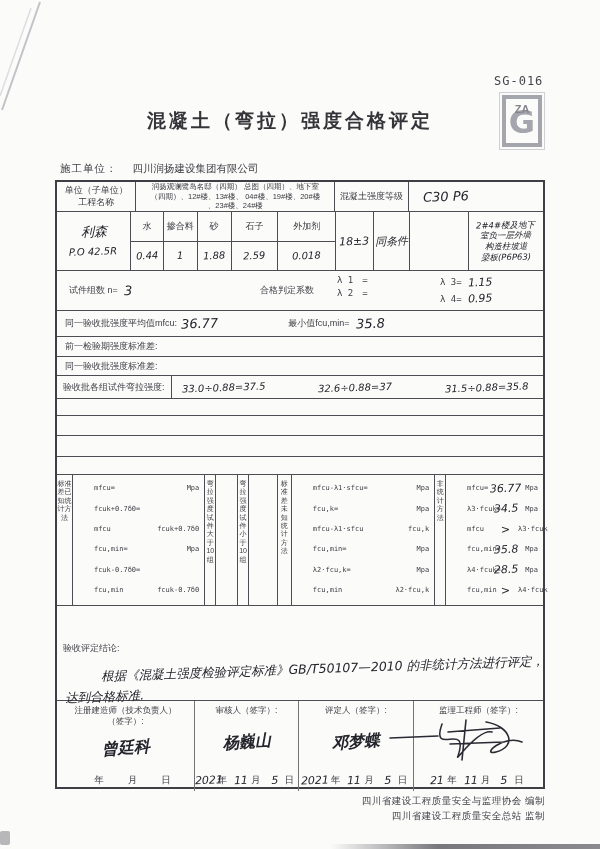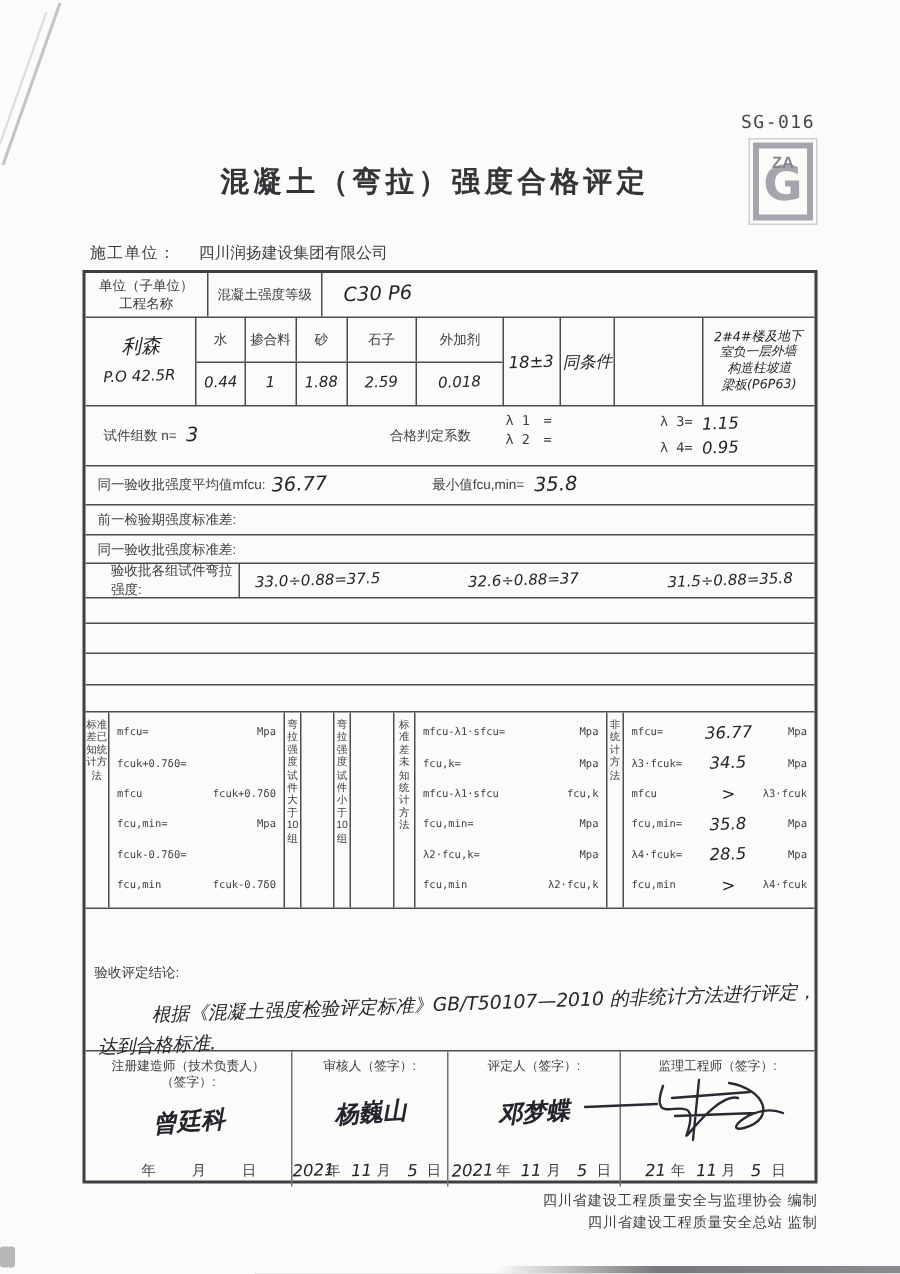--- a/index.html
+++ b/index.html
@@ -83,30 +83,30 @@
   .coef-b2 { width:100px; display:flex; align-items:center; justify-content:center; }
   .coef-b3 { width:95px; display:flex; flex-direction:column; justify-content:flex-start; padding:3px 0; }
   .coef-b4 { flex:1; display:flex; flex-direction:column; justify-content:space-around; padding:3px 0 3px 8px; }
   .coef-line { display:flex; align-items:center; gap:6px; }
   .mono { font-family:"DejaVu Sans Mono", monospace; }
 
   .mean-row { align-items:center; padding-left:8px; display:flex; }
   .plabel { font-size:9px; color:#3d3d44; }
   .std-row { display:flex; align-items:center; padding-left:8px; }
 
-  .flex-label { width:103px; border-right:1px solid #4c4c52; display:flex; align-items:center; padding-left:17px; }
+  .flex-label { width:115px; border-right:1px solid #4c4c52; display:flex; align-items:center; padding-left:6px; }
   .flex-vals { flex:1; display:flex; align-items:center; justify-content:space-between; padding:0 14px 0 10px; }
 
   
   .rstats { display:flex; }
   .vcell { border-right:1px solid #4c4c52; font-size:7px; line-height:1.2; text-align:center;
     word-break:break-all; padding-top:5px; color:#3d3d44; display:block; }
   .v16 { width:16px; } .v11 { width:11px; } .v14 { width:14px; }
   .fcol { border-right:1px solid #4c4c52; display:flex; flex-direction:column;
-    justify-content:space-around; padding:4px 5px; }
+    justify-content:space-around; padding:4px 5px;margin-left:16px; }
   .fknown { width:117px; } .funknown { width:128px; } .fnon { width:127px; flex:1; border-right:none; }
   .ecell { border-right:1px solid #4c4c52; } .e22 { width:22px; } .e29 { width:29px; }
   .sline { display:flex; justify-content:space-between; align-items:center;
     font-family:"DejaVu Sans Mono", monospace; font-size:7px; color:#404047; line-height:1.1; }
   .sline .fl { text-align:left; } .sline .fu { text-align:right; }
   .sline3 { display:flex; justify-content:space-between; align-items:center; font-size:7px;
     font-family:"DejaVu Sans Mono", monospace; color:#404047; line-height:1.1; }
   .sline3 .fl { width:38%; text-align:left; }
   .sline3 .hand { font-size:11px; } .sline3 .fu { width:28%; text-align:right; }
 
@@ -154,20 +154,25 @@
     <span class="lbl">施工单位：</span>
     <span>四川润扬建设集团有限公司</span>
   </div>
 
   <div class="form-table">
 
     <div class="trow r1">
       <div class="cell w67 colhead">
         <div>单位（子单位）</div>
         <div>工程名称</div>
+      </div>
+      <div class="cell w205 unit-value">
+        <div>润扬观澜鹭岛名邸（四期） 总图（四期）、地下室</div>
+        <div>（四期）、12#楼、13#楼、 04#楼、19#楼、20#楼</div>
+        <div>、23#楼、24#楼</div>
       </div>
       <div class="cell w76">混凝土强度等级</div>
       <div class="cell w138 lft" style="padding-left:14px;">
         <span class="hand big">C30 P6</span>
       </div>
     </div>
 
 
     <div class="trow r3">
       <div class="cell w67 colhead" style="gap:6px;">

